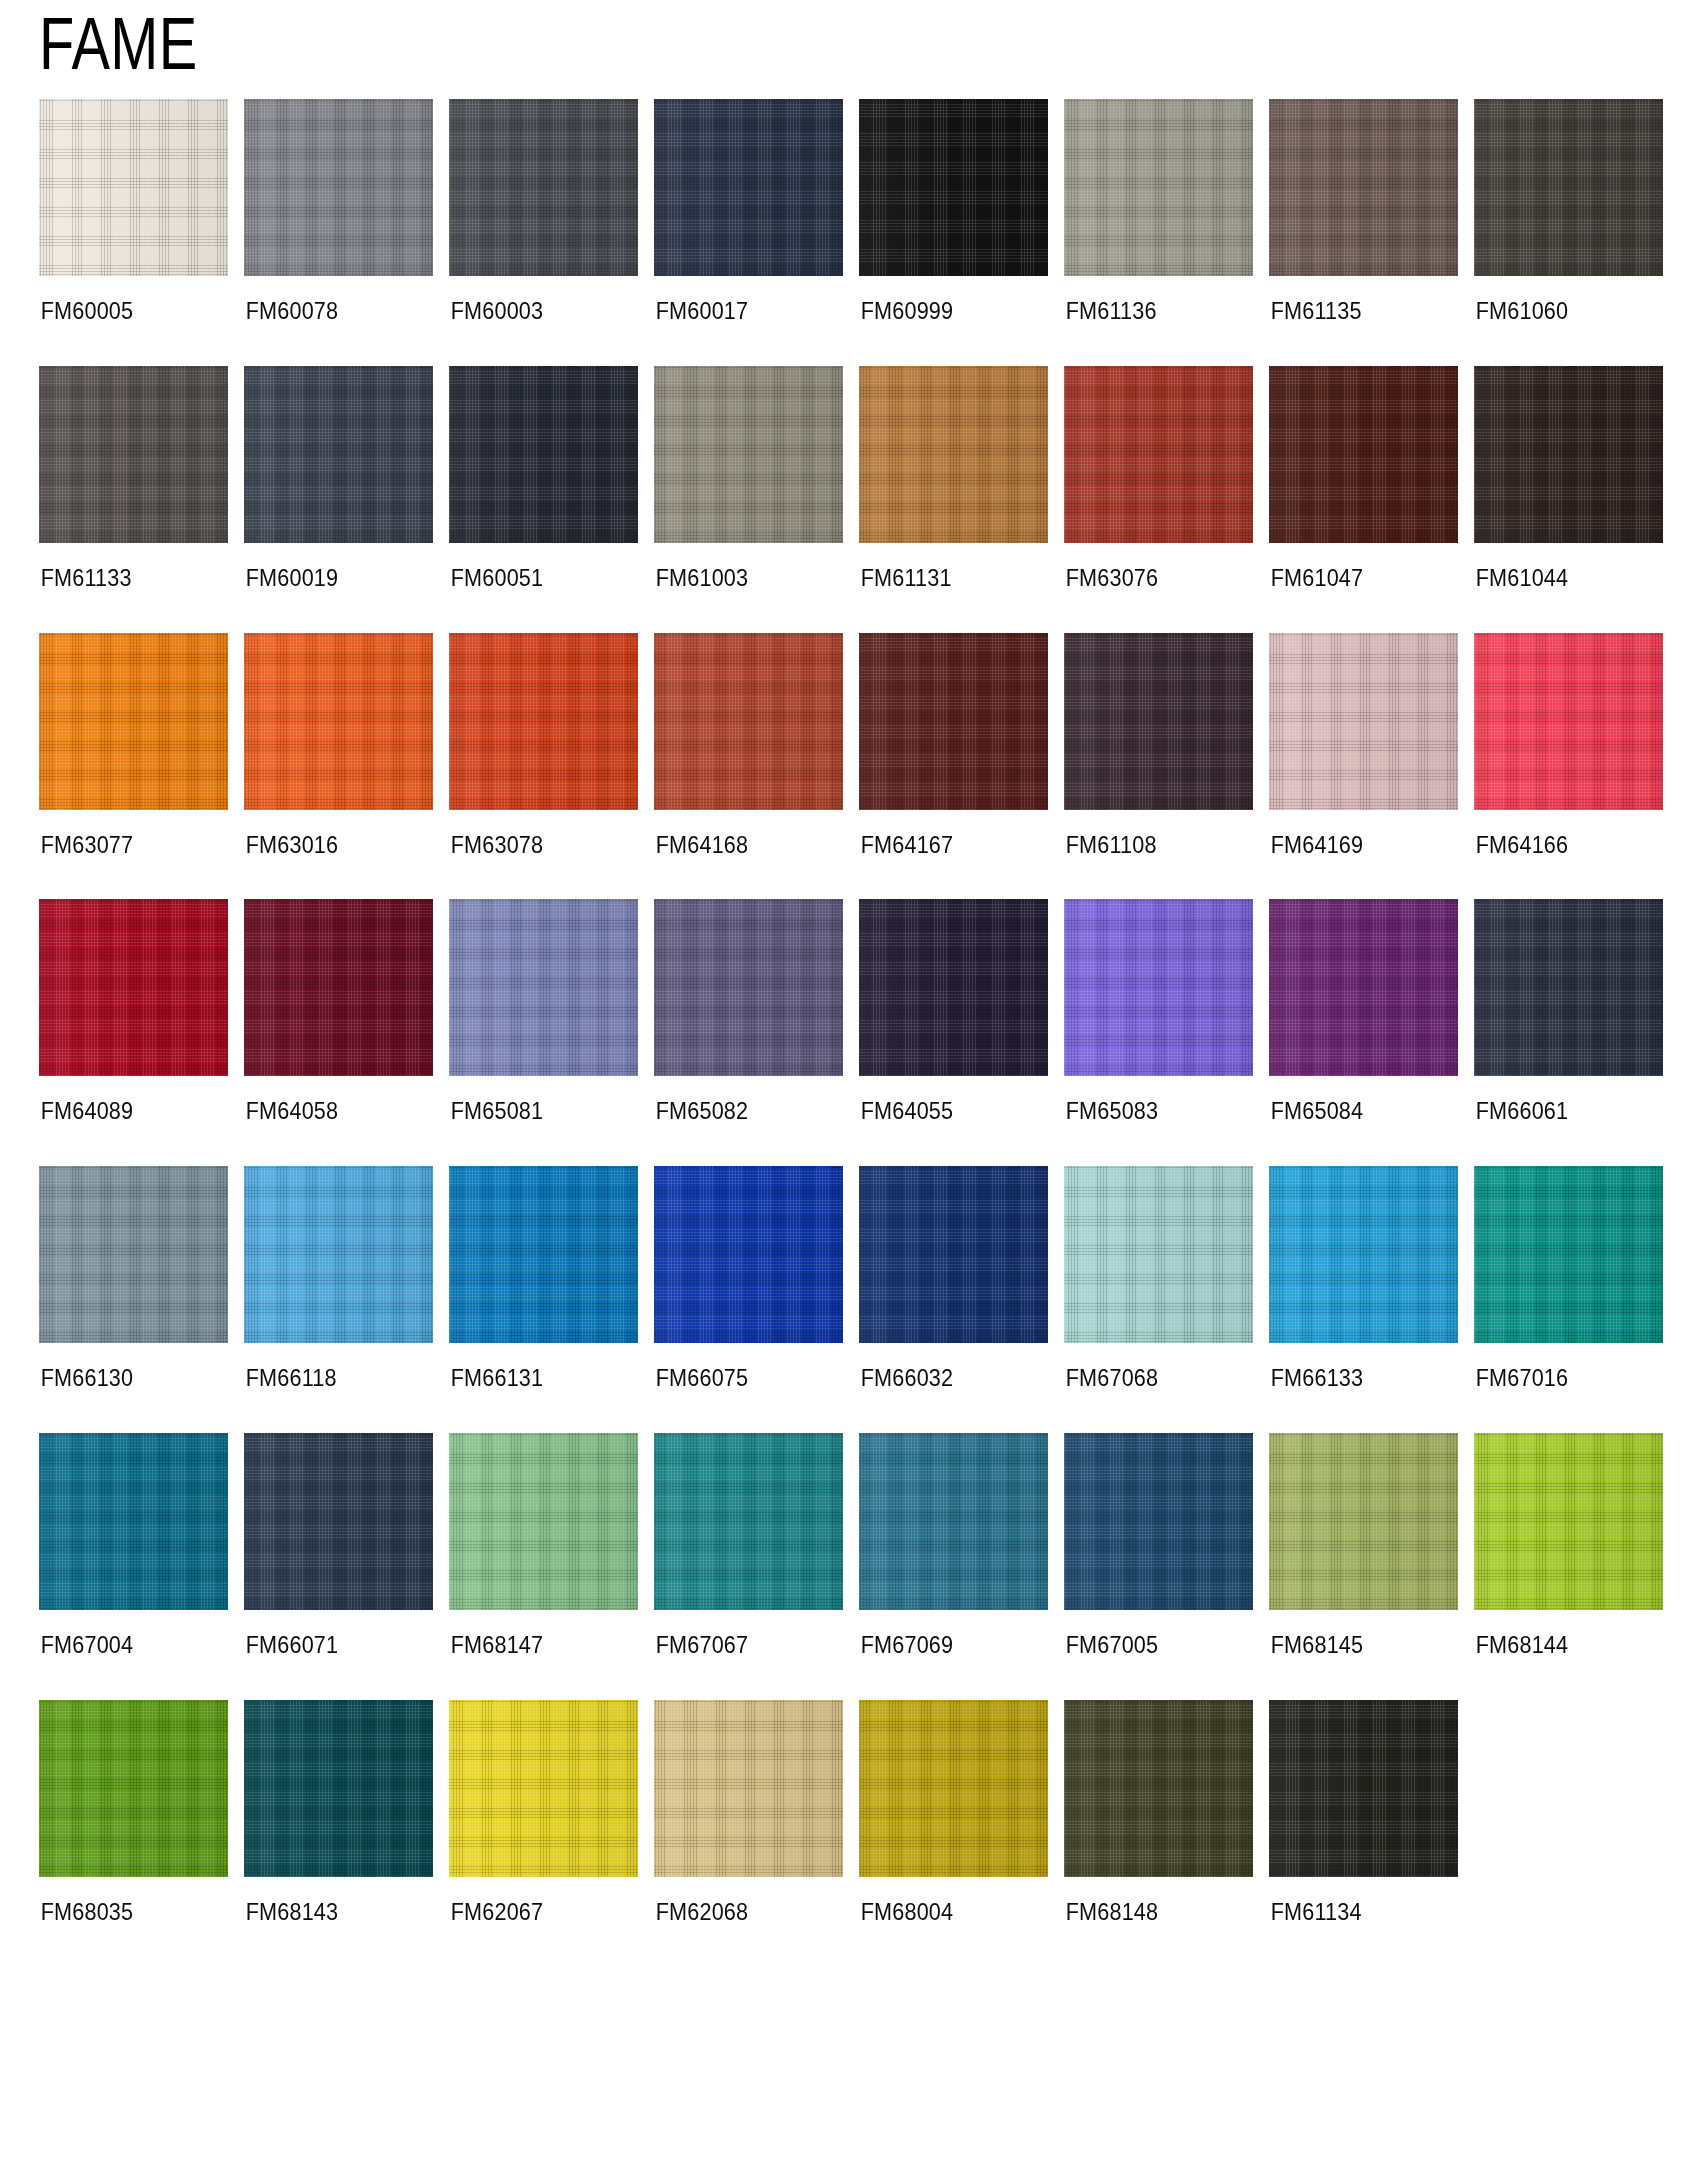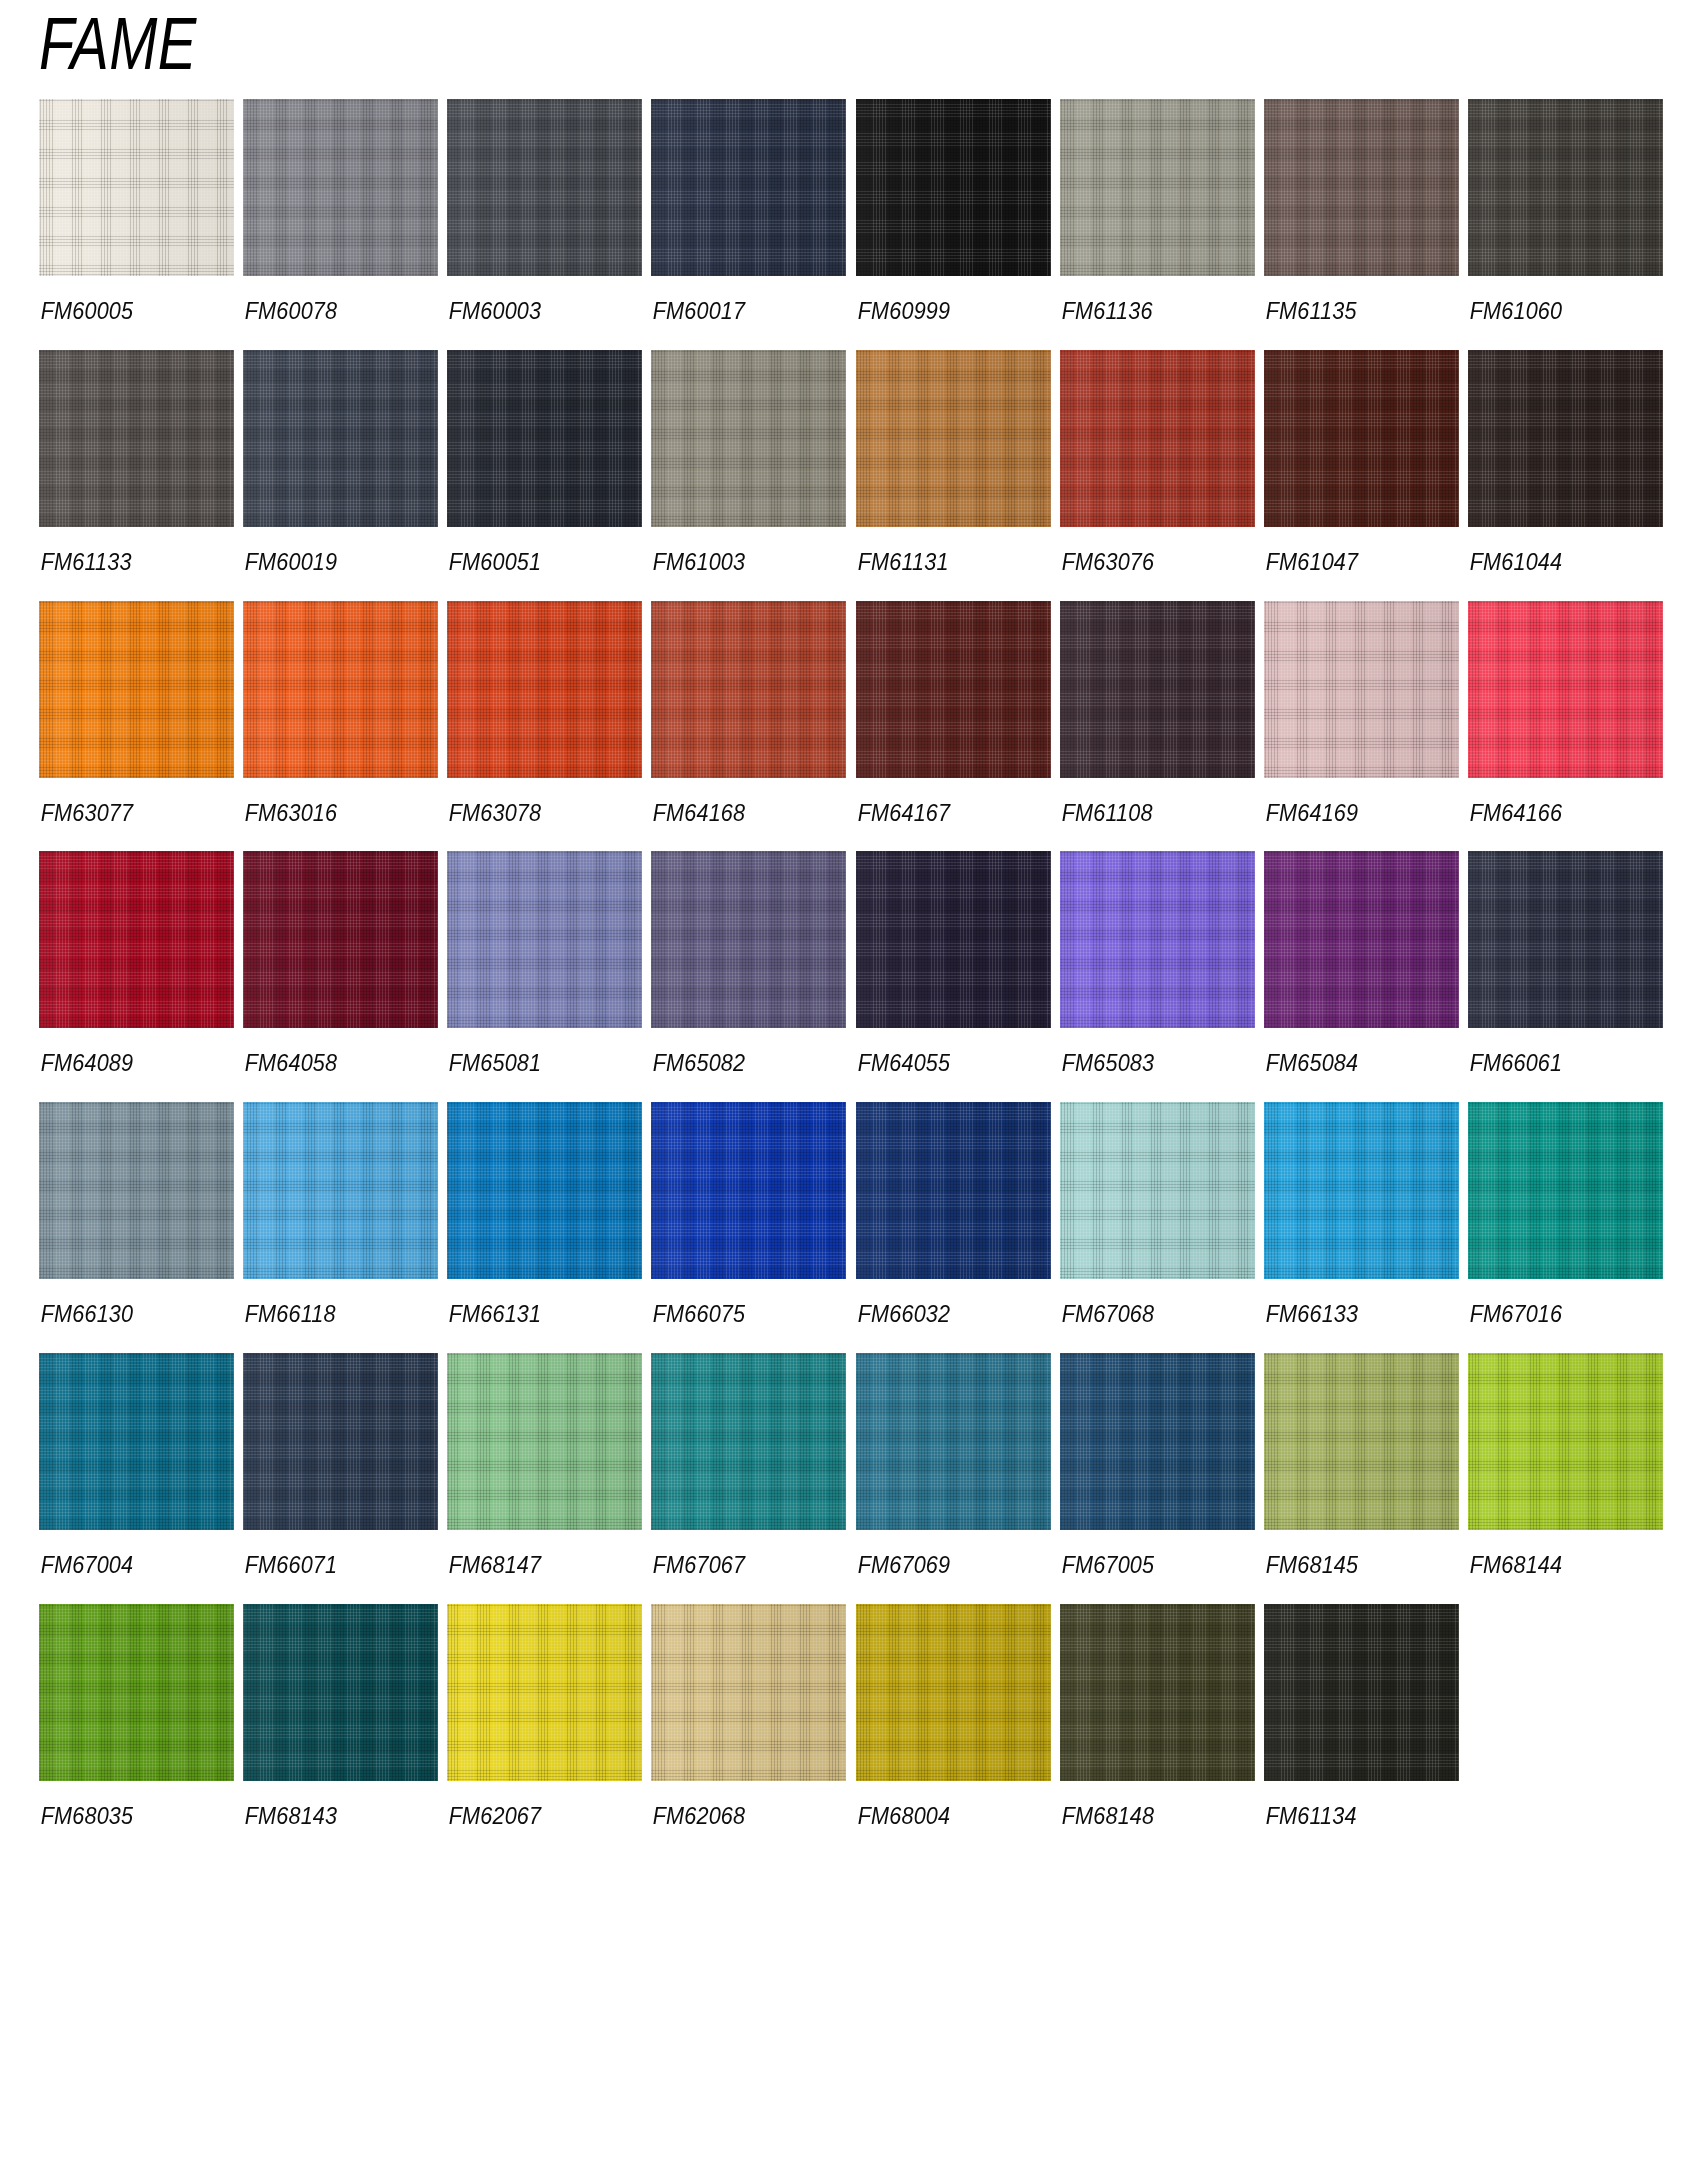--- a/index.html
+++ b/index.html
@@ -15,21 +15,20 @@
     font-family: "Liberation Sans", sans-serif;
     position: relative;
     overflow: hidden;
   }
 
   .page {
     width: 1701px;
     height: 1907px;
     padding: 0 39px;
     position: relative;
-    font-style: italic;
   }
 
   
   .title-wrap {
     height: 99px;
     display: flex;
     align-items: flex-start;
     padding-top: 8.7px;
   }
   .brand-title {
@@ -44,20 +43,21 @@
     white-space: nowrap;
   }
 
   
   .swatch-grid {
     display: grid;
     grid-template-columns: repeat(8, 1fr);
     column-gap: 9.2px;
     row-gap: 0px;
     width: 1624px;
+    gap: 16px;
   }
 
   .swatch-cell {
     width: 100%;
     margin-bottom: 4.8px;
   }
 
   .swatch-chip {
     width: 100%;
     height: 177px;

